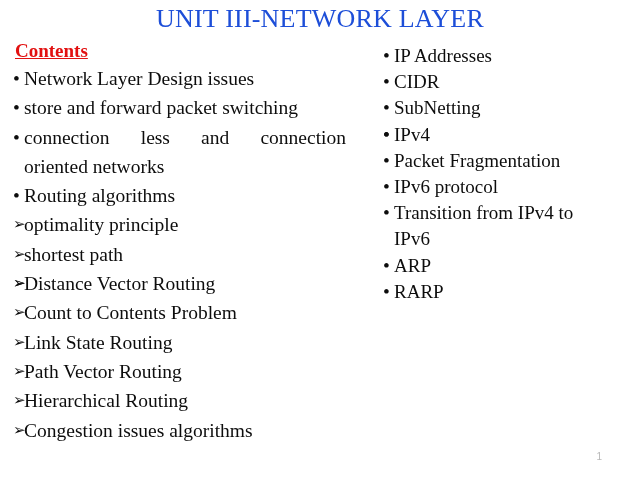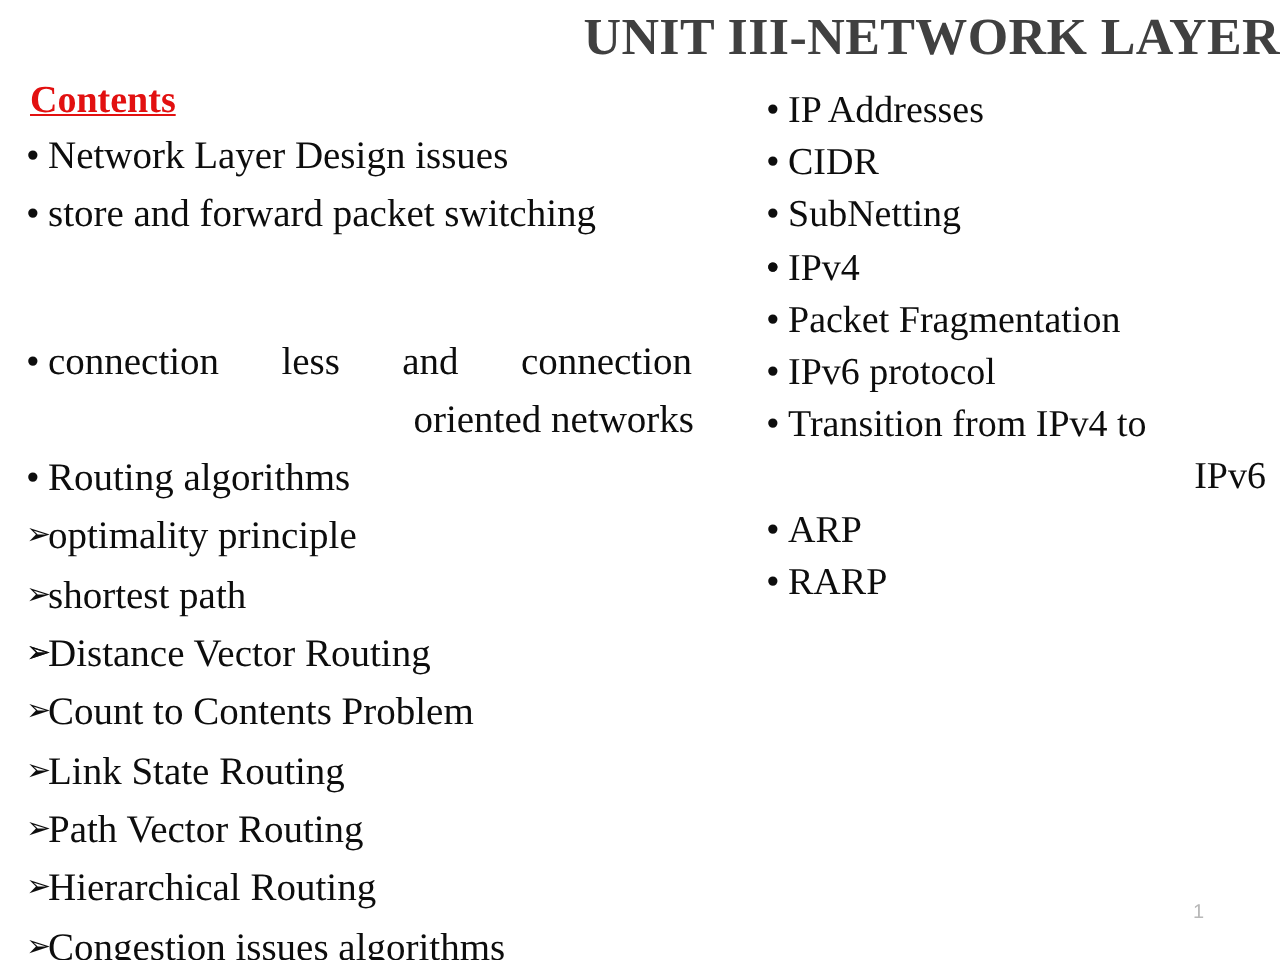--- a/index.html
+++ b/index.html
@@ -20,27 +20,27 @@
     background: #ffffff;
     box-sizing: border-box;
   }
 
   
   .slide-title {
     position: absolute;
     top: 4px;
     left: 0;
     width: 640px;
-    text-align: right;
-    font-family: "Liberation Serif", "DejaVu Serif", serif;
-    font-weight: bold;
+    text-align: center;
+    font-family: "Liberation Serif", "DejaVu Serif", serif;
+    font-weight: normal;
     font-size: 26px;
     line-height: 30px;
     letter-spacing: 0.2px;
-    color: #404040;
+    color: #1d4ed8;
     white-space: nowrap;
   }
 
   
   .body-area {
     position: absolute;
     top: 38px;
     left: 0;
     width: 640px;
     height: 442px;
@@ -114,30 +114,28 @@
   li .txt {
     display: inline;
   }
 
   
   li.justified .txt {
     display: block;
     text-align: justify;
     text-align-last: justify;
     width: 322px;
-    margin-top: 44px;
   }
   
   .wrap-line {
     font-family: "Liberation Serif", "DejaVu Serif", serif;
     font-size: 19.5px;
     color: #0d0d0d;
     line-height: 29.3px;
     padding-left: 0px;
-    text-align: right;
   }
   .col-right .wrap-line {
     font-size: 19px;
     line-height: 26.2px;
   }
 
   
   .page-number {
     position: absolute;
     right: 38px;

